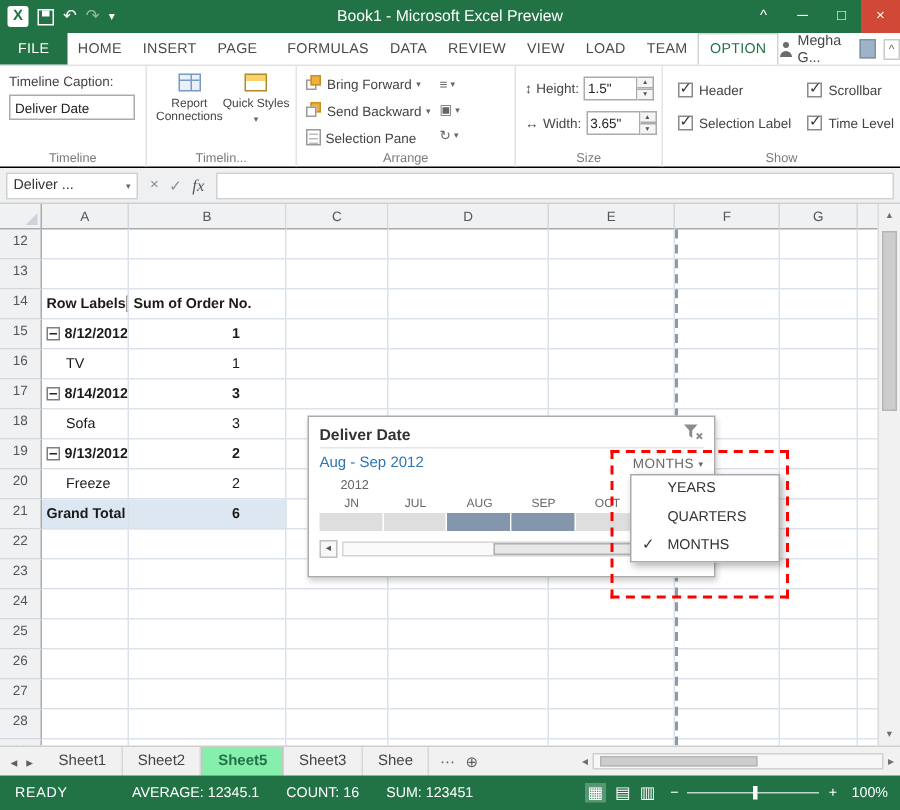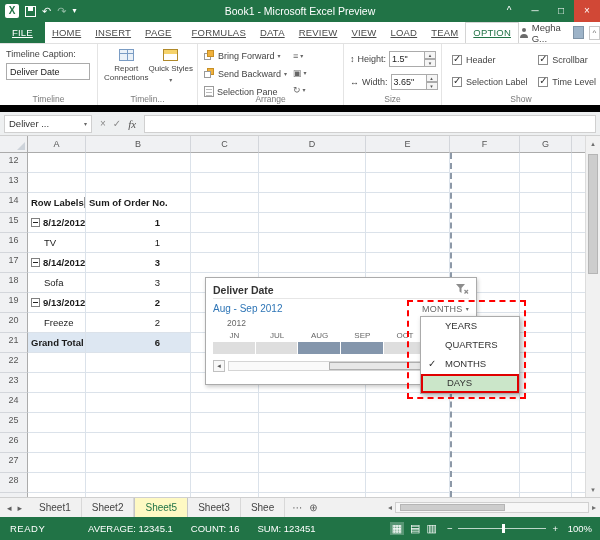--- a/index.html
+++ b/index.html
@@ -19,34 +19,34 @@
   .qat .dim { opacity: .5; }
   .qat .tiny { font-size: 8px; }
   .tb-title { position: absolute; left: 0; right: 0; text-align: center; font-size: 10.5px; color: #fff; pointer-events: none; }
   .winbtns { margin-left: auto; display: flex; height: 22px; }
   .winbtn { width: 26px; text-align: center; line-height: 22px; font-size: 10px; color: #fff; }
   .winbtn.close { background: #d14836; }
 
   
   .tabrow { position: absolute; top: 22px; left: 0; right: 0; height: 22px; background: #fff;
             border-bottom: 1px solid #e1e1e1; display: flex; align-items: stretch; font-size: 9.5px; }
-  .rtab { padding: 0 7px; line-height: 21px; color: #4a4a4a; letter-spacing: .2px; text-decoration: underline; }
+  .rtab { padding: 0 7px; line-height: 21px; color: #4a4a4a; letter-spacing: .2px; }
   .rtab.file { background: #217346; color: #fff; padding: 0 12px; }
   .rtab.active { background: #fff; color: #217346; border: 1px solid #d4d4d4; border-bottom: none; line-height: 19px; }
   .userarea { margin-left: auto; display: flex; align-items: center; gap: 5px; padding-right: 4px; }
   .person { width: 10px; height: 10px; position: relative; }
   .person::before { content: ''; position: absolute; top: 0; left: 3px; width: 4px; height: 4px; border-radius: 50%; background: #6b6b6b; }
   .person::after { content: ''; position: absolute; bottom: 0; left: 1px; width: 8px; height: 4px; border-radius: 4px 4px 0 0; background: #6b6b6b; }
   .username { font-size: 9.5px; color: #444; }
   .userphoto { width: 13px; height: 13px; background: #9db3c8; border: 1px solid #7f93a6; }
   .collapsebox { width: 14px; height: 14px; border: 1px solid #c9c9c9; font-size: 8px; line-height: 12px; text-align: center; color: #666; }
 
   
   .ribbon { position: absolute; top: 44px; left: 0; right: 0; height: 68px; background: #fff;
-            border-bottom: 7px solid #000000; display: flex; }
+            border-bottom: 1px solid #000000; display: flex; }
   .rgroup { position: relative; border-right: 1px solid #e4e4e4; padding: 3px 4px 12px 6px; flex: none; }
   .rg-label { position: absolute; bottom: 1px; left: 0; right: 0; text-align: center; font-size: 8.5px; color: #7a7a7a; }
   .caplabel { font-size: 9px; color: #444; margin-top: 2px; }
   .capinput { width: 84px; height: 17px; border: 1px solid #ababab; font-size: 9px; padding: 0 3px;
               margin-top: 4px; font-family: "Liberation Sans", sans-serif; color: #222; }
   .bigbtns { display: flex; height: 100%; }
   .rbtn-big { width: 47px; display: flex; flex-direction: column; align-items: center; font-size: 8px;
               color: #444; text-align: center; line-height: 9px; padding-top: 2px; gap: 3px; }
   .ic-table { width: 15px; height: 12px; border: 1px solid #7a9cc4; position: relative; background: #eaf1f8; }
   .ic-table::after { content: ''; position: absolute; left: 0; right: 0; top: 3px; height: 1px; background: #7a9cc4; }
@@ -143,21 +143,21 @@
   .tl-menu-item.checked::before { content: "\2713"; position: absolute; left: 7px; top: 0; font-size: 10px; color: #333; }
   .tl-menu-item.highlighted { background: #cbe6c9; border: 2px solid #e00000; line-height: 14px; }
   .annot { position: absolute; left: 407px; top: 300px; width: 119px; height: 99px;
            border: 2px dashed #ff0000; z-index: 13; pointer-events: none; }
 
   
   .sheetbar { position: absolute; top: 497px; left: 0; right: 0; height: 20px; background: #f1f1f1;
               border-top: 1px solid #cfcfcf; display: flex; align-items: stretch; font-size: 10px; }
   .tabnav { display: flex; align-items: center; gap: 6px; padding: 0 7px; color: #5f5f5f; font-size: 9px; }
   .stab { padding: 0 10px; line-height: 19px; color: #444; border-right: 1px solid #d8d8d8; }
-  .stab.active { background: #fef9c3; color: #217346; font-weight: normal; border-right: 1px solid #c6c6c6; border-left: 1px solid #c6c6c6; }
+  .stab.active { background: #86efac; color: #217346; font-weight: bold; border-right: 1px solid #c6c6c6; border-left: 1px solid #c6c6c6; }
   .tabextras { display: flex; align-items: center; gap: 7px; padding: 0 7px; color: #5f5f5f; }
   .hscroll { margin-left: auto; display: flex; align-items: center; width: 212px; gap: 3px; padding-right: 4px; }
   .hscroll .sarrow { font-size: 8px; color: #6f6f6f; }
   .htrack { flex: 1; height: 11px; background: #f7f7f7; border: 1px solid #d0d0d0; position: relative; }
   .hthumb { position: absolute; left: 2%; width: 55%; top: 1px; bottom: 1px; background: #cdcdcd; border: 1px solid #b5b5b5; }
 
   
   .statusbar { position: absolute; top: 517px; left: 0; right: 0; height: 23px; background: #217346; color: #fff;
                display: flex; align-items: center; font-size: 9.5px; }
   .st-mode { padding-left: 10px; width: 88px; letter-spacing: .5px; }
@@ -677,21 +677,20 @@
       <span class="tl-track">
           <span class="tl-thumb"></span>
         </span>
     </div>
   </div>
 
   <div class="tl-menu">
     <div class="tl-menu-item">YEARS</div>
     <div class="tl-menu-item">QUARTERS</div>
     <div class="tl-menu-item checked">MONTHS</div>
-    <div class="tl-menu-item highlighted">DAYS</div>
   </div>
   <div class="annot"></div>
 
   <div class="sheetbar">
     <div class="tabnav">
       <span>◂</span>
       <span>▸</span>
     </div>
     <span class="stab">Sheet1</span>
     <span class="stab">Sheet2</span>

